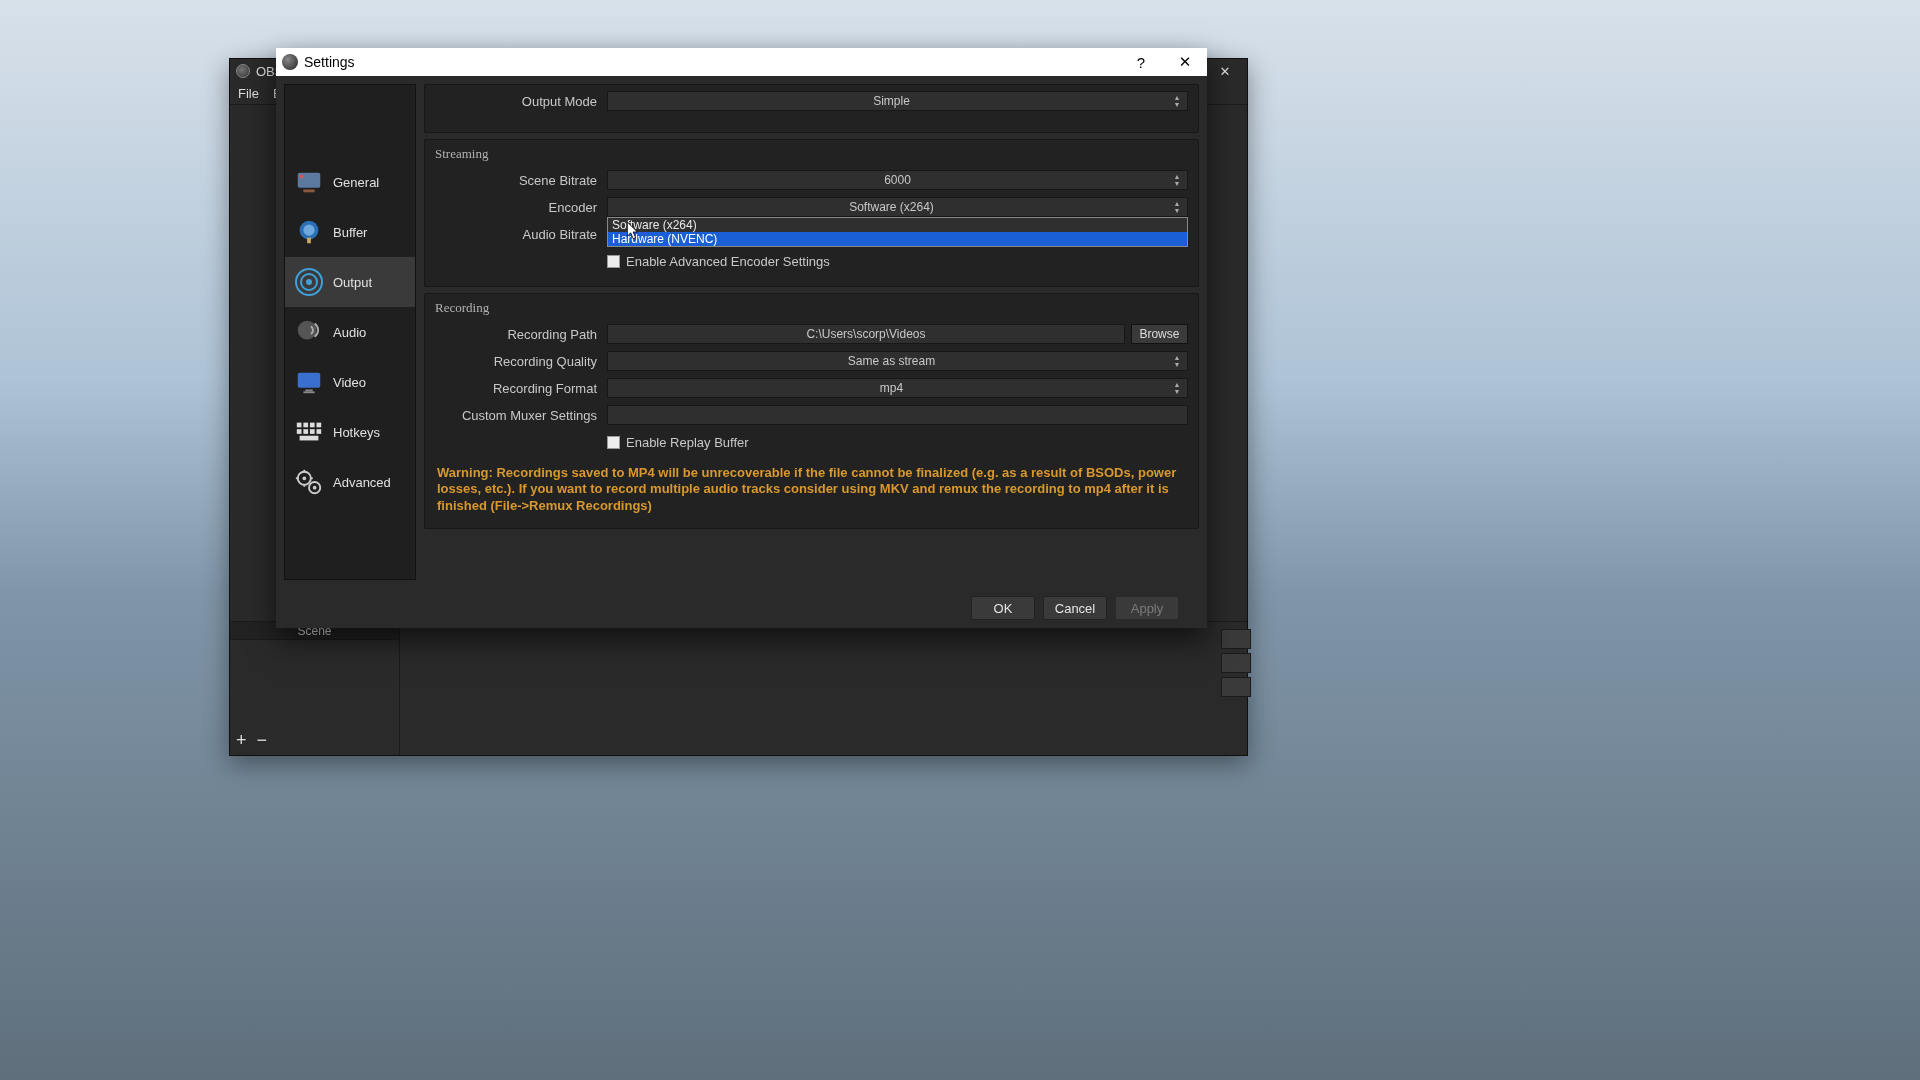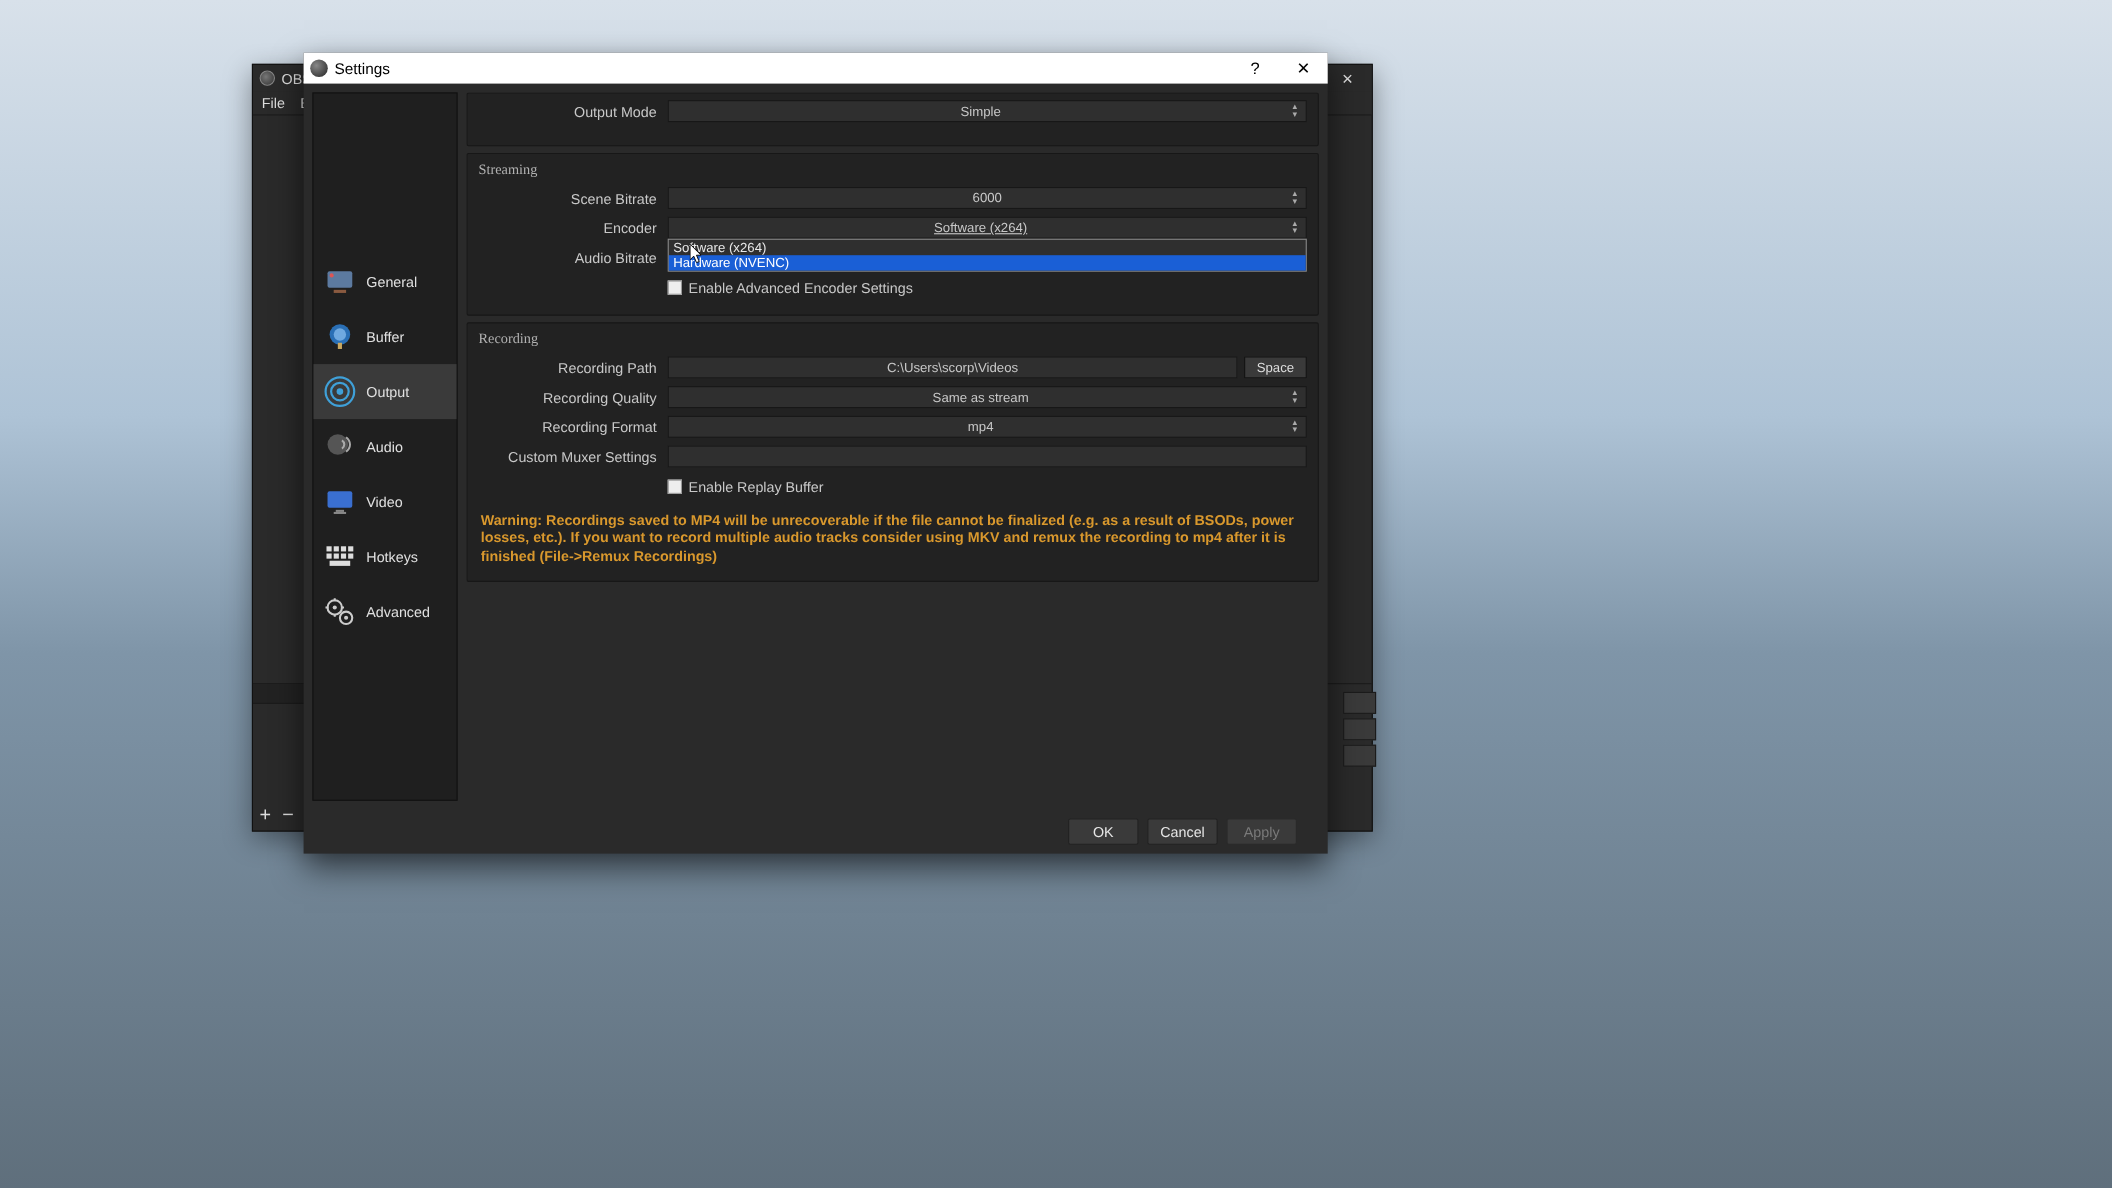--- a/index.html
+++ b/index.html
@@ -53,21 +53,21 @@
     border-top:1px solid #1b1b1b; display:flex;}
   .obs-pane { border-right:1px solid #1b1b1b; position:relative;}
   .obs-pane .hdr { height:18px; background:#222; color:#ddd; font-size:12px;
     display:flex;align-items:center;justify-content:center; border-bottom:1px solid #1b1b1b;}
   .obs-pm { position:absolute; bottom:4px; left:6px; display:flex; gap:10px; color:#ddd; font-size:18px;}
 
   
   .settings {
     position: absolute;
     left: 276px; top: 48px;
-    width: 931px; height: 728px;
+    width: 931px; height: 580px;
     background: var(--dlg-bg);
     box-shadow: 0 12px 28px rgba(0,0,0,.6);
   }
   .settings-titlebar {
     height: 28px;
     background: var(--dlg-title-bg);
     display: flex; align-items: center;
     color: #000; font-size: 14px;
     padding-left: 6px;
     user-select: none;
@@ -343,21 +343,21 @@
           <div class="field">
             <div class="spinfield">
               <span>6000</span>
               <span class="spin-arrows">▲<br>▼</span>
             </div>
           </div>
         </div>
 
         <div class="row" style="position:relative;">
           <div class="label">Encoder</div>
-          <div class="field" style="position:relative;text-decoration:underline;">
+          <div class="field" style="position:relative;">
             <div class="select">
               <span>Software (x264)</span>
               <span class="sel-arrows">▲<br>▼</span>
             </div>
             <div class="dropdown">
               <div class="opt">Software (x264)</div>
               <div class="opt sel">Hardware (NVENC)</div>
             </div>
           </div>
         </div>
@@ -378,21 +378,21 @@
 
       <div class="group">
         <div class="group-title">Recording</div>
 
         <div class="row">
           <div class="label">Recording Path</div>
           <div class="field" style="display:flex;">
             <div class="textfield">
               <span>C:\Users\scorp\Videos</span>
             </div>
-            <div class="browse-btn">Space</div>
+            <div class="browse-btn">Browse</div>
           </div>
         </div>
 
 
         <div class="row">
           <div class="label">Recording Quality</div>
           <div class="field">
             <div class="select">
               <span>Same as stream</span>
               <span class="sel-arrows">▲<br>▼</span>

